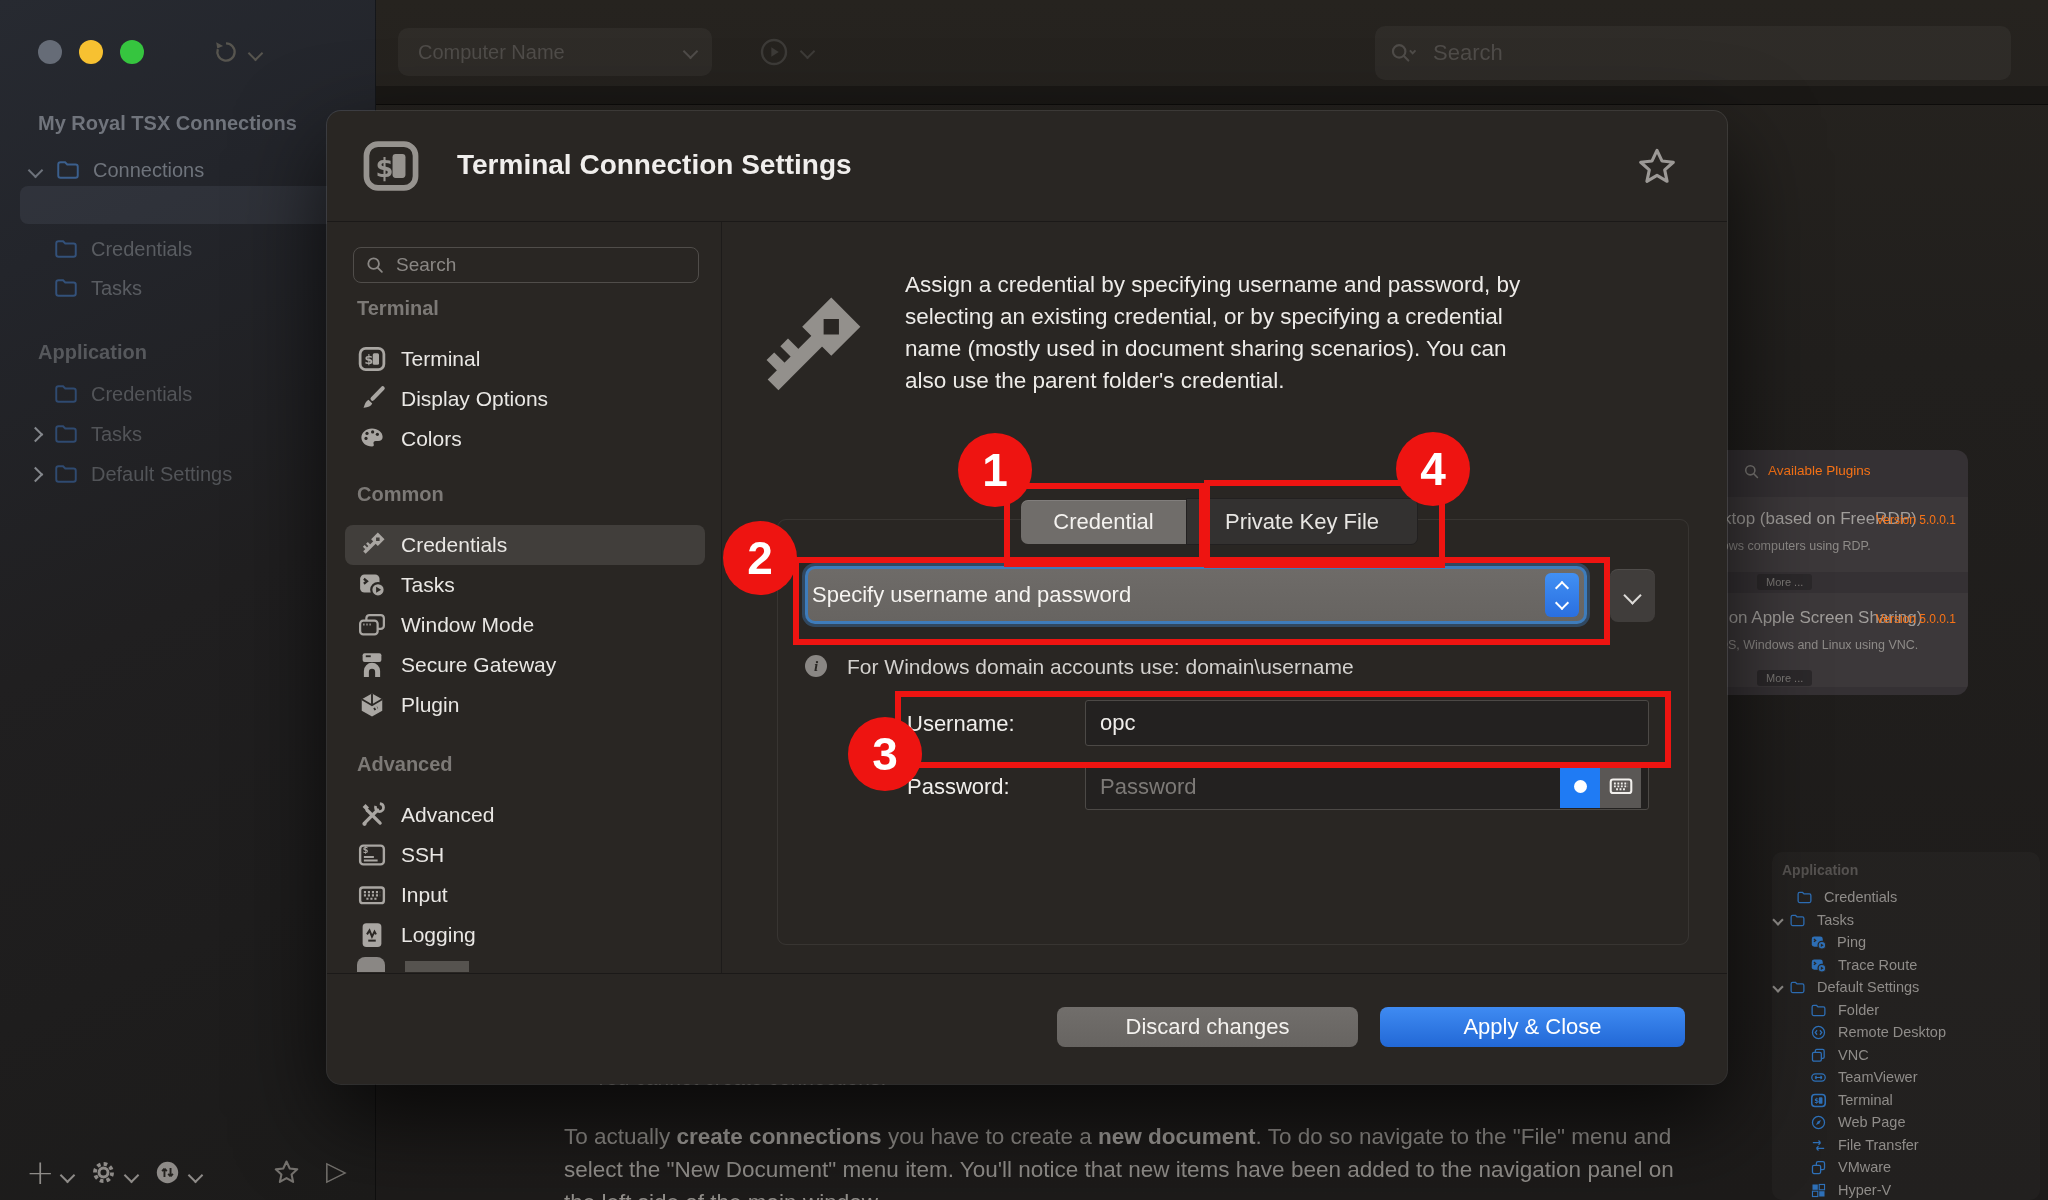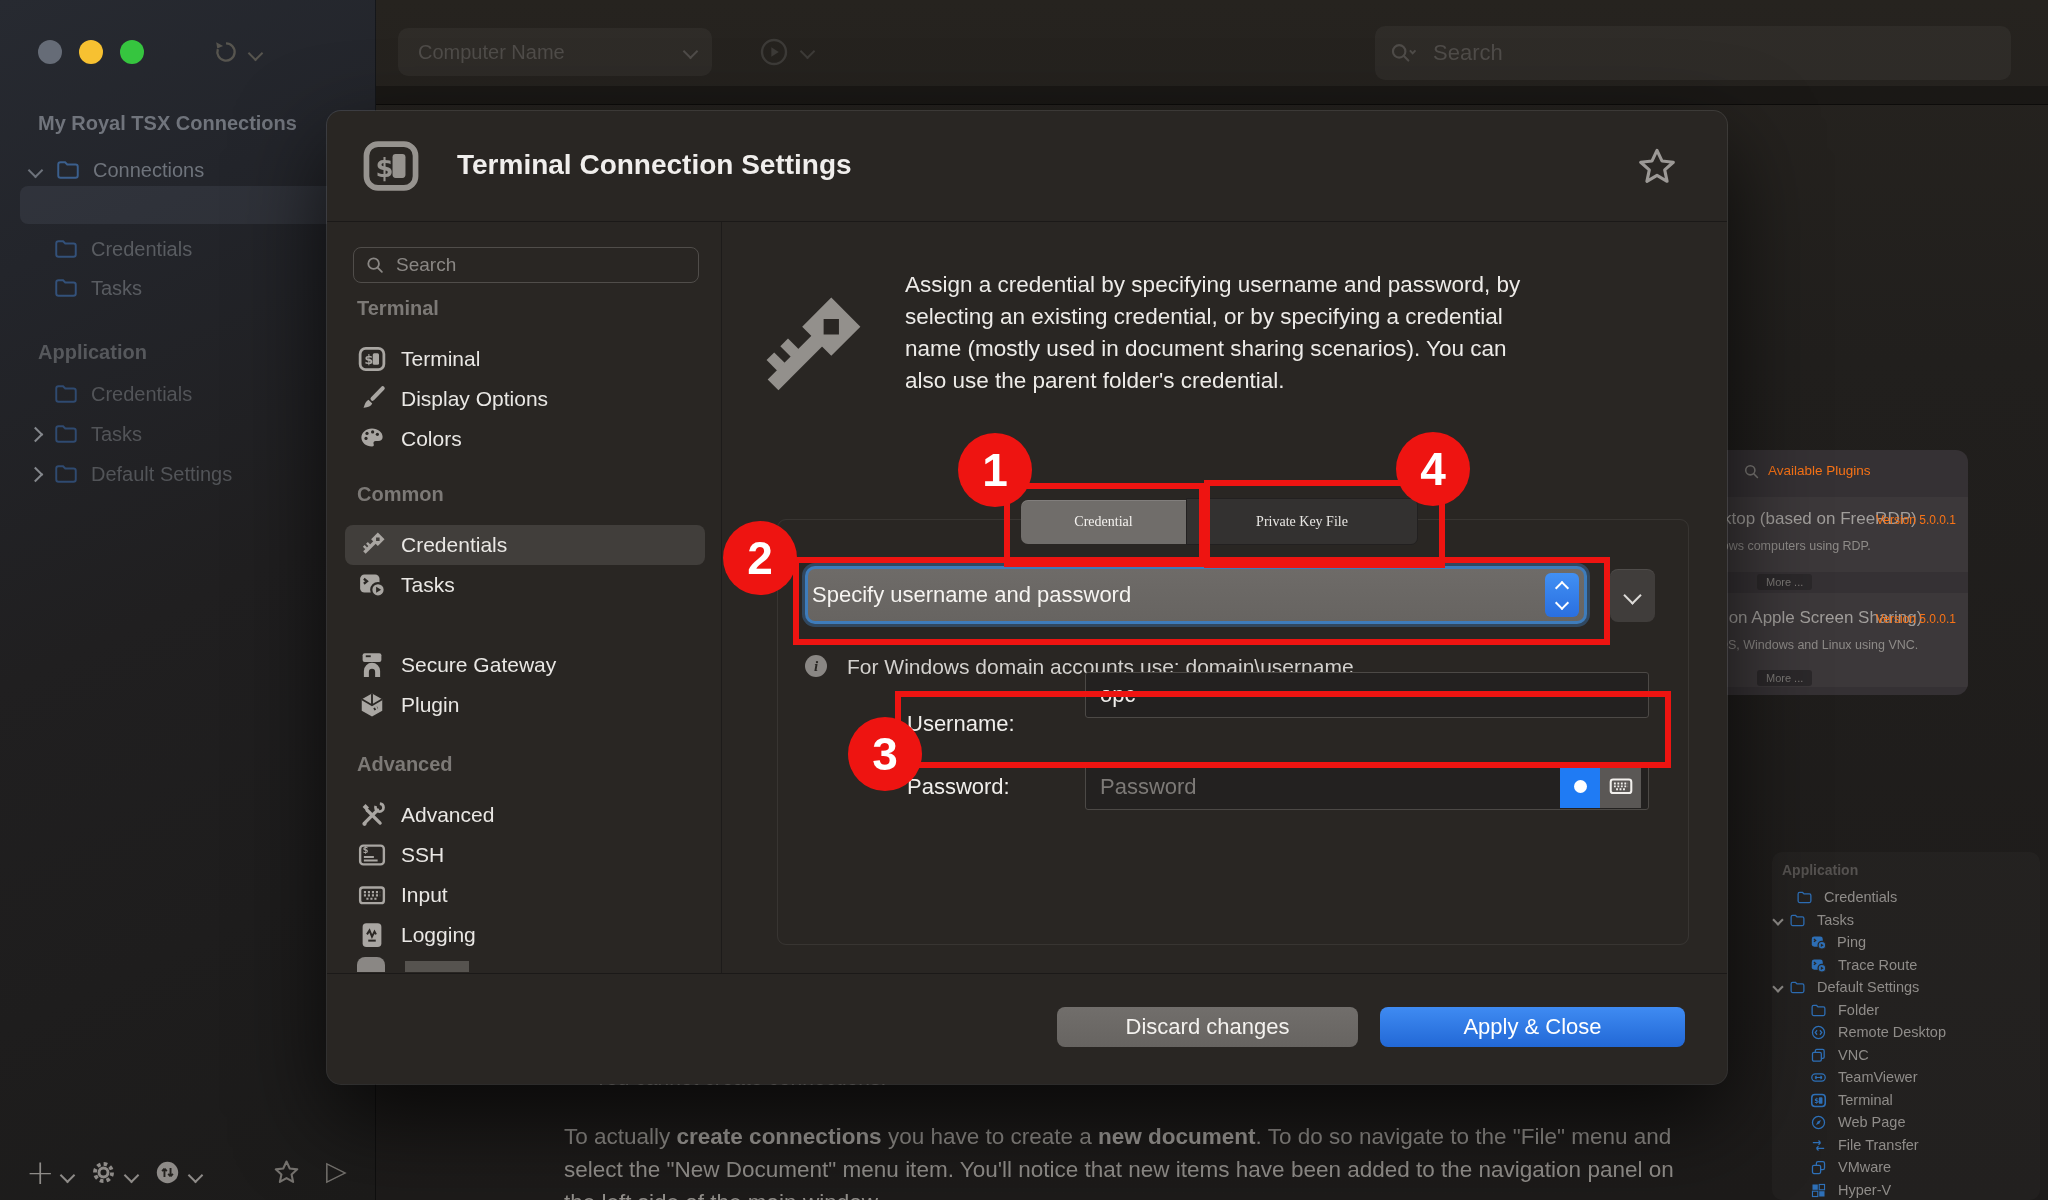--- a/index.html
+++ b/index.html
@@ -44,21 +44,21 @@
   .dlg-search{left:26px;top:136px;width:344px;height:34px;border:1px solid #504d4a;border-radius:8px;display:flex;align-items:center;}
   .dlg-search input{flex:1;background:transparent;border:none;outline:none;color:#e8e6e3;font-size:19px;font-family:inherit;}
   .dlg-search input::placeholder{color:#8a8784;}
   .dlg-sec{position:absolute;left:30px;font-size:20px;font-weight:700;color:#7c7976;}
   .dlg-item{position:absolute;left:18px;width:360px;height:40px;border-radius:8px;display:flex;align-items:center;font-size:21px;color:#e9e7e4;}
   .dlg-item.sel{background:#413e3b;}
   .dlg-item .ic{width:30px;height:30px;margin-left:12px;color:#a9a6a2;}
   .dlg-item .lb{margin-left:14px;}
   .desc-line{font-size:22.5px;line-height:32px;color:#edebe8;}
   .groupbox{border:1px solid rgba(255,255,255,.07);border-radius:9px;}
-  .tab{position:absolute;display:flex;align-items:center;justify-content:center;font-size:14px;font-family:Liberation Serif, serif;}
+  .tab{position:absolute;display:flex;align-items:center;justify-content:center;font-size:22px;}
   .tab.on{background:#706d6a;color:#f4f2ef;border-radius:7px 0 0 7px;box-shadow:inset 0 1px 0 rgba(255,255,255,.12);}
   .tab.off{background:#333130;color:#e8e6e3;border:1px solid #222020;border-radius:0 7px 7px 0;}
   .sel-wrap{position:absolute;background:#3e7cbb;border-radius:10px;box-shadow:0 0 0 3px rgba(62,124,187,.4);padding:3px;box-sizing:border-box;}
   .sel-in{height:100%;background:linear-gradient(#6e6b68,#676461);border-radius:7px;display:flex;align-items:center;color:#f6f4f1;font-size:22px;}
   .stepper{margin-left:auto;margin-right:5px;width:34px;height:44px;border-radius:6px;background:linear-gradient(#4190f4,#2a6fe0);display:flex;flex-direction:column;align-items:center;justify-content:center;gap:5px;}
   .cu{width:8px;height:8px;border-left:2.4px solid #fff;border-top:2.4px solid #fff;transform:rotate(45deg);}
   .cd{width:8px;height:8px;border-right:2.4px solid #fff;border-bottom:2.4px solid #fff;transform:rotate(45deg);}
   .ext-btn{position:absolute;background:#403d3b;border-radius:8px;display:flex;align-items:center;justify-content:center;color:#dddbd8;box-shadow:inset 0 1px 0 rgba(255,255,255,.08);}
   .info-i{width:22px;height:22px;border-radius:50%;background:#8a8784;color:#2a2724;font-weight:700;font-size:15px;display:flex;align-items:center;justify-content:center;font-family:"Liberation Serif",serif;font-style:italic;}
   .frm-lb{font-size:22px;color:#f0eeeb;}
@@ -457,20 +457,26 @@
           <use href="#i-key"></use>
         </svg>
         <span class="lb">Credentials</span>
       </div>
     <div class="dlg-item" style="top:454px">
       <svg class="ic">
           <use href="#i-tasks"></use>
         </svg>
         <span class="lb">Tasks</span>
       </div>
+    <div class="dlg-item" style="top:494px">
+      <svg class="ic">
+          <use href="#i-window"></use>
+        </svg>
+        <span class="lb">Window Mode</span>
+      </div>
     <div class="dlg-item" style="top:534px">
       <svg class="ic">
           <use href="#i-gateway"></use>
         </svg>
         <span class="lb">Secure Gateway</span>
       </div>
     <div class="dlg-item" style="top:574px">
       <svg class="ic">
           <use href="#i-plugin"></use>
         </svg>
@@ -532,21 +538,21 @@
       </div>
     </div>
     <div class="ext-btn" style="left:1283px;top:458px;width:45px;height:53px">
       <span class="cv" style="width:11px;height:11px"></span>
     </div>
 
     <div class="abs info-i" style="left:478px;top:544px">i</div>
     <div class="abs" style="left:520px;top:544px;font-size:21px;color:#d3d1ce">For Windows domain accounts use: domain\username</div>
 
     <div class="abs frm-lb" style="left:580px;top:600px">Username:</div>
-    <div class="frm-in abs" style="left:758px;top:561px;width:562px;height:44px">
+    <div class="frm-in abs" style="left:758px;top:589px;width:562px;height:44px">
       <input value="opc" style="">
     </div>
     <div class="abs frm-lb" style="left:580px;top:663px">Password:</div>
     <div class="frm-in abs" style="left:758px;top:653px;width:562px;height:44px">
       <input placeholder="Password" style="">
     </div>
     <div class="abs" style="left:1233px;top:653px;width:40px;height:44px;background:#1f7bf4;display:flex;align-items:center;justify-content:center">
       <span style="width:13px;height:13px;border-radius:50%;background:#fff"></span>
     </div>
     <div class="abs" style="left:1273px;top:653px;width:41px;height:44px;background:#5a5755;display:flex;align-items:center;justify-content:center;color:#f2f0ed">

